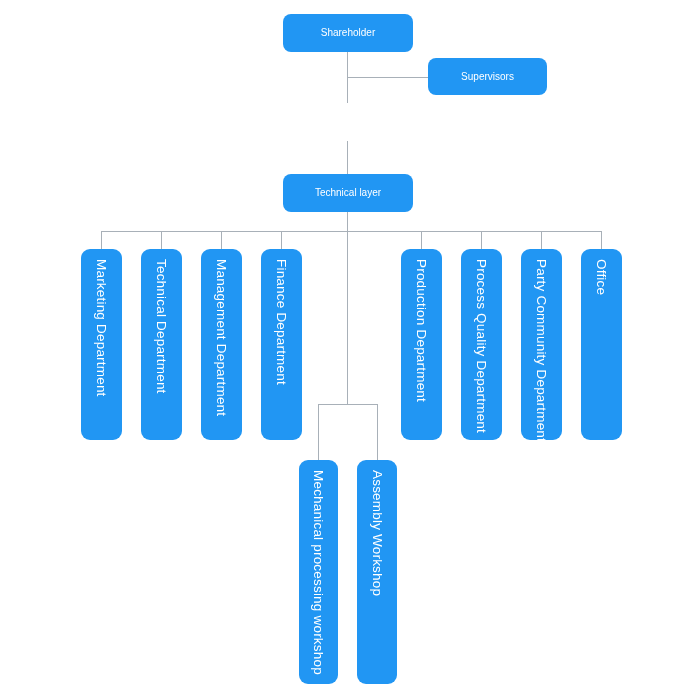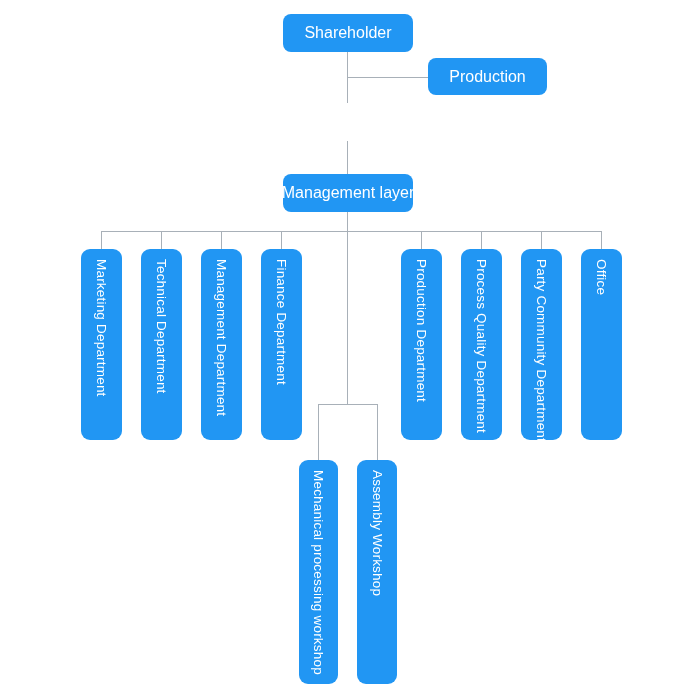--- a/index.html
+++ b/index.html
@@ -22,21 +22,21 @@
 
   
   .hnode {
     position: absolute;
     background: var(--node-fill);
     color: var(--node-text);
     border-radius: 8px;
     display: flex;
     align-items: center;
     justify-content: center;
-    font-size: 16px;
+    font-size: 10px;
     line-height: 1;
     white-space: nowrap;
   }
 
   
   .vnode {
     position: absolute;
     background: var(--node-fill);
     color: var(--node-text);
     border-radius: 9px;
@@ -87,26 +87,26 @@
 
   <div class="hline" style="left:318px; top:404px; width:60px;"></div>
   <div class="vline" style="left:318px; top:404px; height:56px;"></div>
   <div class="vline" style="left:377px; top:404px; height:56px;"></div>
 
   <div class="hnode" style="left:283px; top:14px; width:130px; height:38px;">
     <span>Shareholder</span>
   </div>
 
   <div class="hnode" style="left:428px; top:58px; width:119px; height:37px;">
-    <span>Production</span>
+    <span>Supervisors</span>
   </div>
 
 
   <div class="hnode" style="left:283px; top:174px; width:130px; height:38px;">
-    <span>Management layer</span>
+    <span>Technical layer</span>
   </div>
 
   <div class="vnode" style="left:81px; top:249px; width:41px; height:191px;">
     <span class="vtext">Marketing Department</span>
   </div>
   <div class="vnode" style="left:141px; top:249px; width:41px; height:191px;">
     <span class="vtext">Technical Department</span>
   </div>
   <div class="vnode" style="left:201px; top:249px; width:41px; height:191px;">
     <span class="vtext">Management Department</span>

